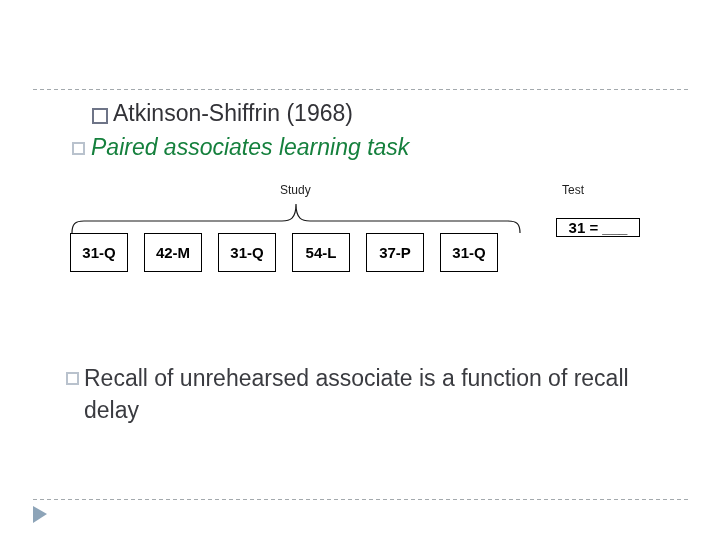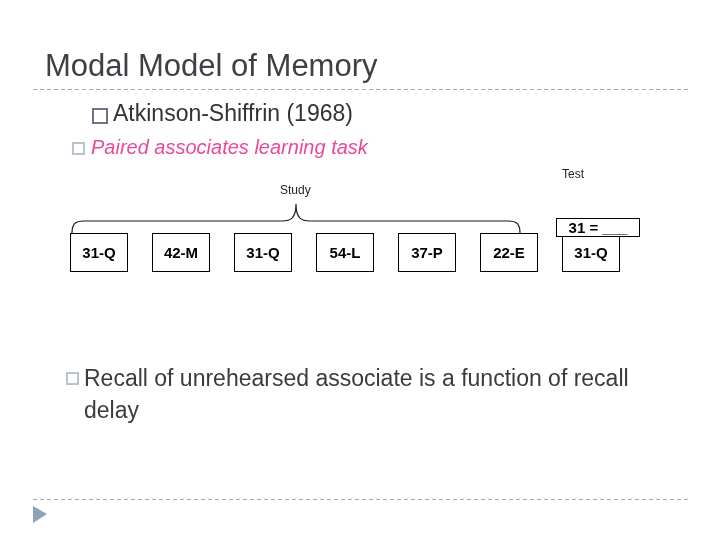--- a/index.html
+++ b/index.html
@@ -23,34 +23,34 @@
   .rule.top{top:89px;}
   .rule.bottom{top:499px;}
   .bullet-row{position:absolute;display:flex;align-items:flex-start;}
   .sq{flex:0 0 auto;display:inline-block;background:transparent;}
   .sq.l1{width:12px;height:12px;border:2px solid #6e7487;margin-top:10px;margin-right:5px;}
   .sq.l2{width:9px;height:9px;border:2px solid #b9c2cd;margin-top:9px;margin-right:6px;}
   .sq.note{width:9px;height:9px;border:2px solid #b9c2cd;margin-top:10px;margin-right:5px;}
   .bullet-l1{left:48px;top:98px;margin-left:44px;}
   .bullet-l1 .txt{font-size:23px;line-height:30px;color:#323237;white-space:nowrap;}
   .bullet-l2{left:72px;top:133px;}
-  .bullet-l2 .txt{font-size:20px;line-height:28px;font-style:italic;color:#ec4899;white-space:nowrap;}
+  .bullet-l2 .txt{font-size:23px;line-height:28px;font-style:italic;color:#15803d;white-space:nowrap;}
   .note-row{left:66px;}
   .note-row .txt{font-size:23px;line-height:32px;color:#3a3b40;max-width:585px;}
   .note-1{top:330px;}
   .note-2{top:362px;}
   .diag-label{
     position:absolute;font-size:12px;color:#1f1f1f;line-height:14px;
   }
   .lbl-study{left:280px;top:183px;}
-  .lbl-test{left:562px;top:167px;}
+  .lbl-test{left:562px;top:183px;}
   .brace{position:absolute;left:70px;top:202px;}
   .study-boxes{
     position:absolute;left:70px;top:233px;
-    display:flex;gap:24px;border-radius:8px;
+    display:flex;gap:16px;border-radius:8px;
   }
   .sbox,.tbox{
     box-sizing:border-box;
     border:1px solid #000;background:#fff;
     display:flex;align-items:center;justify-content:center;
     font-size:15px;font-weight:700;color:#000;
   }
   .sbox{width:58px;height:39px;}
   .tbox{position:absolute;left:556px;top:218px;width:84px;height:19px;white-space:pre;}
   .footer-arrow{
@@ -59,21 +59,20 @@
     border-left:14px solid #8da4b8;
     border-top:8px solid transparent;
     border-bottom:9px solid transparent;
   }
 </style>
 </head>
 <body>
 
 <div class="slide">
 
-  <div class="slide-title">Modal Model of Memory</div>
 
   <div class="rule top"></div>
 
   <div class="bullet-row bullet-l1">
     <span class="sq l1"></span>
     <span class="txt">Atkinson-Shiffrin (1968)</span>
   </div>
 
   <div class="bullet-row bullet-l2">
     <span class="sq l2"></span>
@@ -86,21 +85,20 @@
   <svg class="brace" width="452" height="32" viewBox="0 0 452 32">
     <path d="M2,31 C2,22 5,19 14,19 L212,19 C220,19 226,17 226,2 C226,17 232,19 240,19 L438,19 C447,19 450,22 450,31" fill="none" stroke="#1a1a1a" stroke-width="1.2"></path>
   </svg>
 
   <div class="study-boxes">
       <div class="sbox">31-Q</div>
       <div class="sbox">42-M</div>
       <div class="sbox">31-Q</div>
       <div class="sbox">54-L</div>
       <div class="sbox">37-P</div>
-      <div class="sbox">22-E</div>
       <div class="sbox">31-Q</div>
     </div>
 
   <div class="tbox">31 = ___</div>
 
 
   <div class="bullet-row note-row note-2">
     <span class="sq note"></span>
     <span class="txt">Recall of unrehearsed associate is a function of recall delay</span>
   </div>

